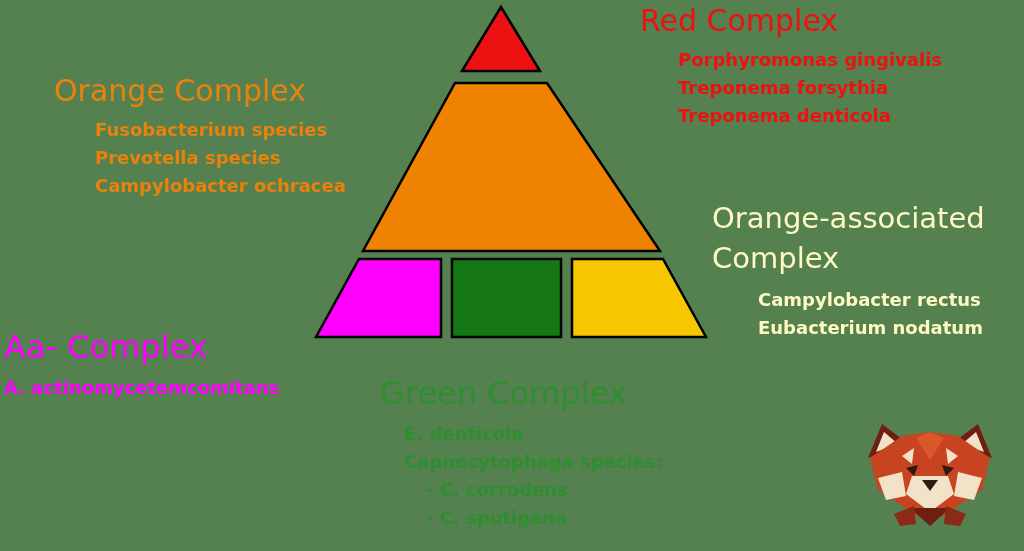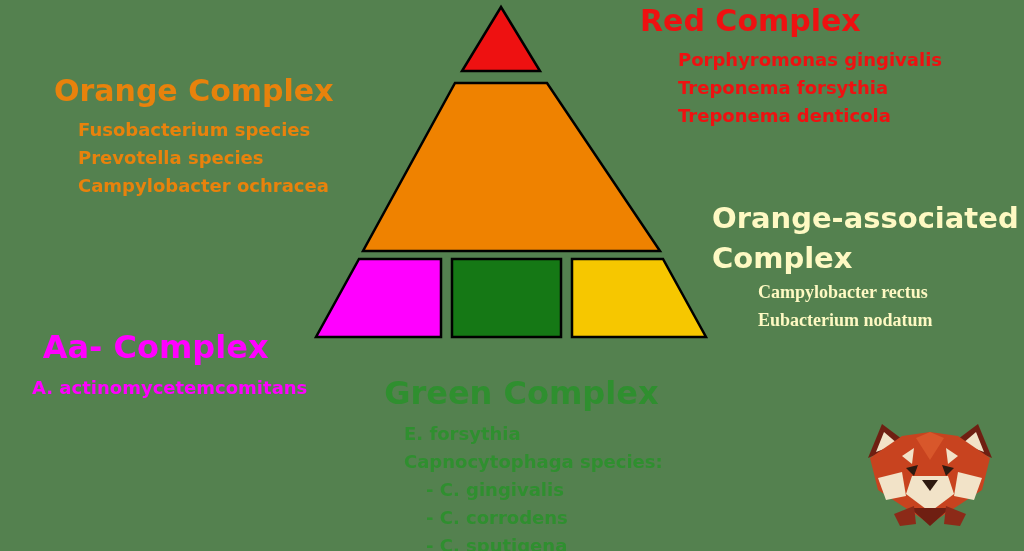--- a/index.html
+++ b/index.html
@@ -4,23 +4,23 @@
 <style>
   html,body{margin:0;padding:0;}
   .canvas{
     position:relative;
     width:1024px;height:551px;
     overflow:hidden;
     font-family:"DejaVu Sans","Liberation Sans",sans-serif;
     font-weight:bold;
   }
   .label-block{position:absolute;}
-  .heading{font-size:30px;font-weight:bold;white-space:nowrap;line-height:38px;}
+  .heading{font-size:30px;font-weight:normal;white-space:nowrap;line-height:38px;}
   .heading.small{font-size:29px;line-height:40px;}
-  .heading.big{font-size:32px;text-align:center;}
+  .heading.big{font-size:32px;}
   .species{font-size:18px;line-height:28px;white-space:nowrap;}
   .species .line{display:block;}
   .species .line.indent{padding-left:22px;}
   .pyramid-svg{position:absolute;left:0;top:0;}
   .logo-wrap{position:absolute;left:860px;top:418px;width:140px;height:120px;}
 </style>
 </head>
 <body>
 
 <div class="canvas" style="background: rgb(84, 129, 79);">
@@ -28,58 +28,57 @@
   <svg class="pyramid-svg" width="1024" height="551" viewBox="0 0 1024 551">
     <polygon points="501,7 540,71 462,71" stroke="#000" stroke-width="2.5" fill="#ee1111"></polygon>
     <polygon points="455,83 547,83 660,251 363,251" stroke="#000" stroke-width="2.5" fill="#ef8200"></polygon>
     <polygon points="359,259 441,259 441,337 316,337" stroke="#000" stroke-width="2.5" fill="#ff00ff"></polygon>
     <polygon points="452,259 561,259 561,337 452,337" stroke="#000" stroke-width="2.5" fill="#157815"></polygon>
     <polygon points="572,259 663,259 706,337 572,337" stroke="#000" stroke-width="2.5" fill="#f6c700"></polygon>
   </svg>
 
   <div class="label-block" style="left: 54px; top: 72px; color: rgb(232, 130, 12);">
     <div class="heading">Orange Complex</div>
-    <div class="species" style="margin-left:24px;margin-top:6px;">
+    <div class="species" style="margin-left:41px;margin-top:6px;">
       <span class="line">Fusobacterium species</span>
       <span class="line">Prevotella species</span>
       <span class="line">Campylobacter ochracea</span>
     </div>
   </div>
 
   <div class="label-block" style="left: 640px; top: 2px; color: rgb(238, 17, 17);">
     <div class="heading">Red Complex</div>
     <div class="species" style="margin-left:38px;margin-top:6px;">
       <span class="line">Porphyromonas gingivalis</span>
       <span class="line">Treponema forsythia</span>
       <span class="line">Treponema denticola</span>
     </div>
   </div>
 
   <div class="label-block" style="left: 712px; top: 198px; color: #fef9c3;">
     <div class="heading small">Orange-associated</div>
     <div class="heading small">Complex</div>
-    <div class="species" style="margin-left:46px;font-family:Liberation Serif, serif;">
+    <div class="species" style="margin-left:46px;margin-top:8px;">
       <span class="line">Campylobacter rectus</span>
       <span class="line">Eubacterium nodatum</span>
     </div>
   </div>
 
   <div class="label-block" style="left: 4px; top: 328px; color: rgb(255, 0, 255);">
     <div class="heading big">Aa- Complex</div>
-    <div class="species" style="margin-left:28px;margin-top:8px;">
+    <div class="species" style="margin-top:8px;">
       <span class="line">A. actinomycetemcomitans</span>
     </div>
   </div>
 
   <div class="label-block" style="left: 380px; top: 374px; color: rgb(47, 143, 47);">
     <div class="heading big">Green Complex</div>
     <div class="species" style="margin-left:24px;margin-top:8px;">
-      <span class="line">E. forsythia</span>
+      <span class="line">E. denticola</span>
       <span class="line">Capnocytophaga species:</span>
-      <span class="line indent">- C. gingivalis</span>
       <span class="line indent">- C. corrodens</span>
       <span class="line indent">- C. sputigena</span>
     </div>
   </div>
 
   <div class="logo-wrap">
     <svg width="140" height="120" viewBox="0 0 140 120">
 
       <polygon points="8,40 22,6 46,24" fill="#6f1f12"></polygon>
       <polygon points="132,40 118,6 94,24" fill="#6f1f12"></polygon>

